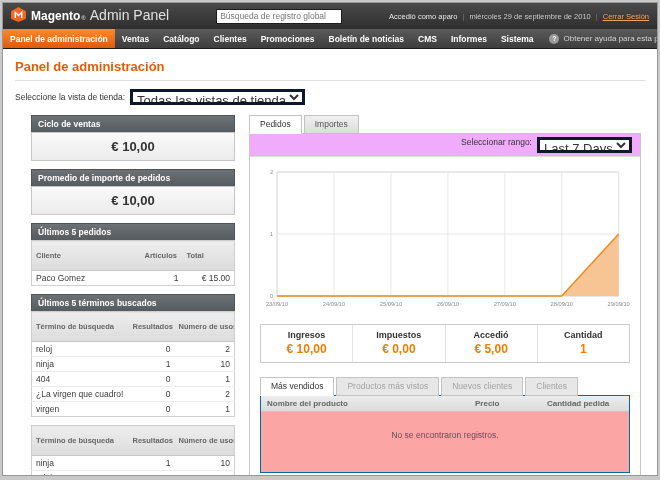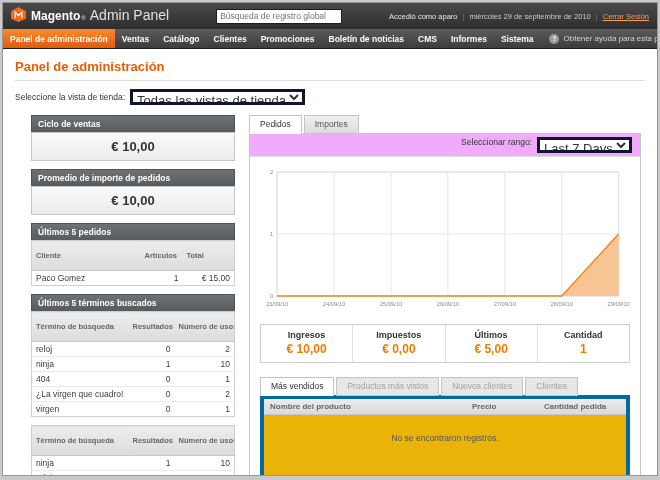--- a/index.html
+++ b/index.html
@@ -59,21 +59,21 @@
   .range-row{background:#f0abfc;border-bottom:1px solid #dedede;display:flex;justify-content:flex-end;align-items:flex-start;gap:5px;padding:3px 8px;font-size:8.5px}
   .chart-wrap{padding:7px 8px 2px}
   svg.chart{width:100%;height:150px;display:block}
   svg.chart text{font-family:"Liberation Sans","DejaVu Sans",sans-serif}
   .stats{display:flex;border:1px solid #cccccc;background:#fff;margin:8px 10px 0}
   .stat{flex:1;text-align:center;padding:5px 0 6px;border-right:1px solid #e2e2e2}
   .stat:last-child{border-right:none}
   .stat-label{font-size:9px;font-weight:bold;color:#333}
   .stat-value{font-size:12px;font-weight:bold;color:#ef7d00;margin-top:2px}
   .bottom-tabs{margin:14px 10px 0}
-  .grid-panel{border:4px solid #0369a1;margin:0 10px;background:#eab308}
+  .grid-panel{border:1px solid #0369a1;margin:0 10px;background:#fca5a5}
   .grid-table{width:100%;border-collapse:collapse;table-layout:fixed}
   .grid-table th{background:linear-gradient(#ededed,#dadada);font-size:8px;color:#666;font-weight:bold;text-align:left;padding:3px 6px;border-bottom:1px solid #c8c8c8;white-space:nowrap}
   .grid-table th:nth-child(2){width:72px}
   .grid-table th:nth-child(3){width:88px}
   .empty-msg{text-align:center;font-size:8.5px;color:#555;padding:18px 0 32px}
 </style>
 </head>
 <body>
 
 <div class="window">
@@ -286,21 +286,21 @@
           <div class="stats">
             <div class="stat">
               <div class="stat-label">Ingresos</div>
               <div class="stat-value">€ 10,00</div>
             </div>
             <div class="stat">
               <div class="stat-label">Impuestos</div>
               <div class="stat-value">€ 0,00</div>
             </div>
             <div class="stat">
-              <div class="stat-label">Últimos</div>
+              <div class="stat-label">Accedió</div>
               <div class="stat-value">€ 5,00</div>
             </div>
             <div class="stat">
               <div class="stat-label">Cantidad</div>
               <div class="stat-value">1</div>
             </div>
           </div>
 
           <div class="tabs bottom-tabs">
             <span class="tab active">Más vendidos</span>

